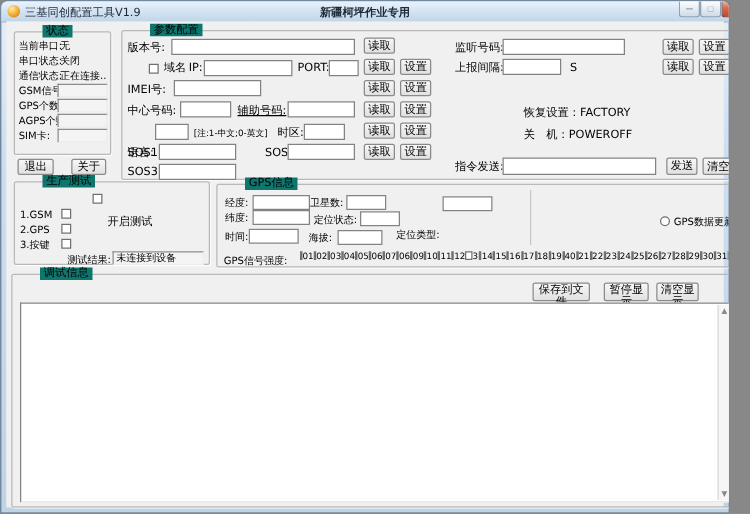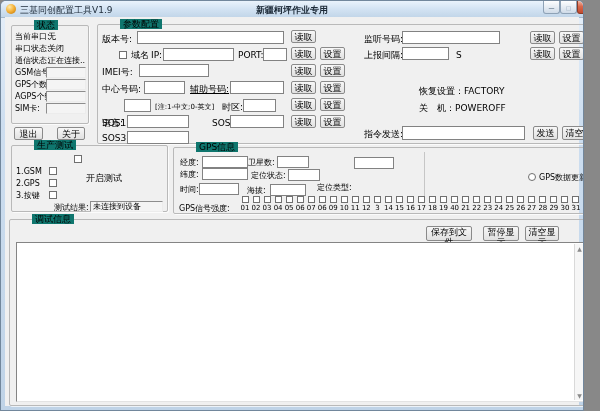--- a/index.html
+++ b/index.html
@@ -30,21 +30,21 @@
   .tb{position:absolute;box-sizing:border-box;background:#fff;border:1px solid #828282;
     height:13px;font-size:9px;padding:0 2px;margin:0;}
   .btn{position:absolute;box-sizing:border-box;background:linear-gradient(180deg,#f7f7f7,#e1e1e1);
     border:1px solid #8a8a8a;border-radius:2px;font-size:9px;color:#000;text-align:center;
     padding:0;line-height:10px;height:13px;cursor:default;}
   .chk{position:absolute;width:8px;height:8px;box-sizing:border-box;background:#fff;border:1px solid #6f6f6f;}
   .radio{position:absolute;width:8px;height:8px;box-sizing:border-box;background:#fff;border:1px solid #6f6f6f;border-radius:50%;}
   .sunk{position:absolute;box-sizing:border-box;background:#f4f4f4;border:1px solid;
     border-color:#8d8d8d #ececec #ececec #8d8d8d;font-size:8px;line-height:9px;padding:0 2px;color:#000;}
   .sigstrip{position:absolute;display:flex;justify-content:space-between;}
-  .sigunit{display:flex;flex-direction:column;align-items:center;width:10px;}
+  .sigunit{display:flex;flex-direction:row;align-items:center;width:10px;}
   .chkrel{width:7px;height:7px;box-sizing:border-box;background:#fff;border:1px solid #707070;}
   .signum{font-size:7px;line-height:8px;margin-top:1px;color:#000;}
   .debugarea{position:absolute;box-sizing:border-box;background:#fff;border:1px solid;
     border-color:#848484 #e3e3e3 #e3e3e3 #848484;}
   .vscroll{position:absolute;top:1px;bottom:1px;right:1px;width:9px;background:#f6f6f6;border-left:1px solid #d9d9d9;}
   .varrow{position:absolute;left:0;width:9px;text-align:center;font-size:6px;color:#8a8a8a;line-height:7px;}
   .vline{position:absolute;border-left:1px solid #c6c6c6;width:0;}
 </style>
 </head>
 <body>

